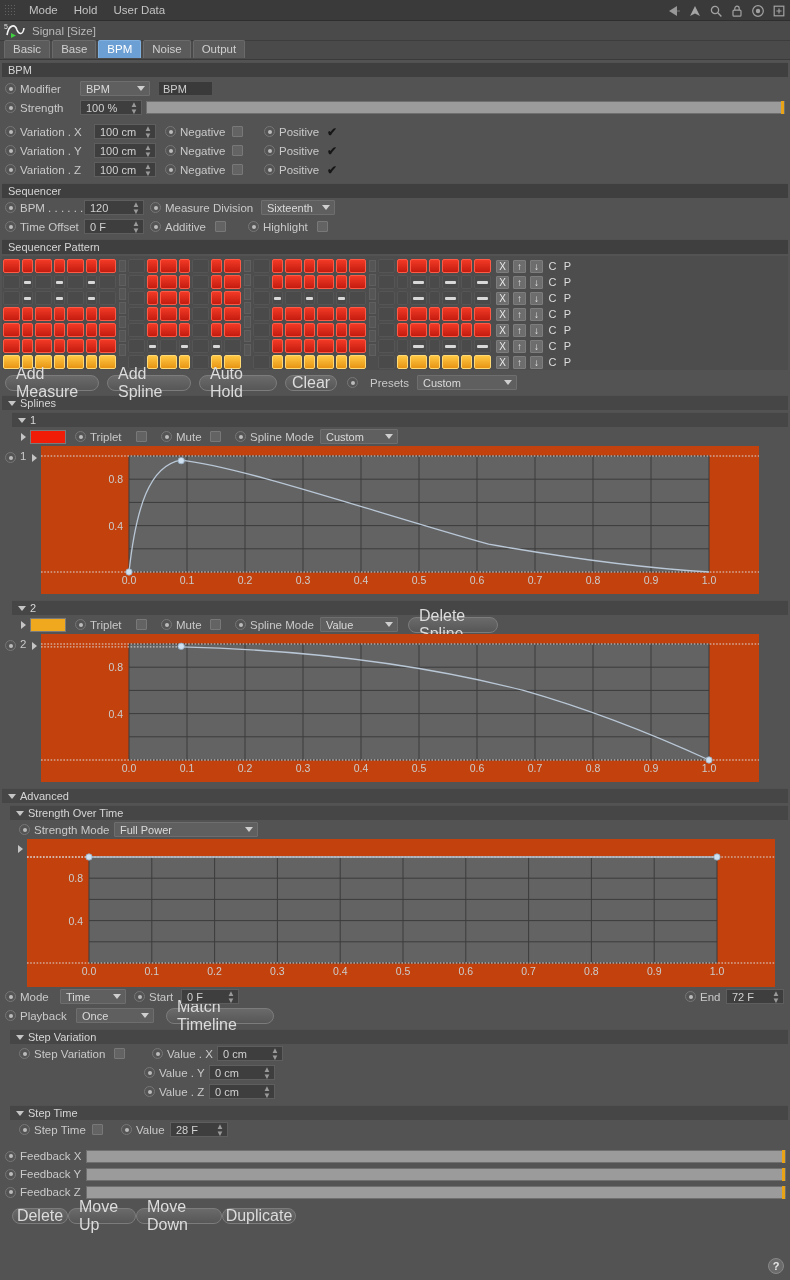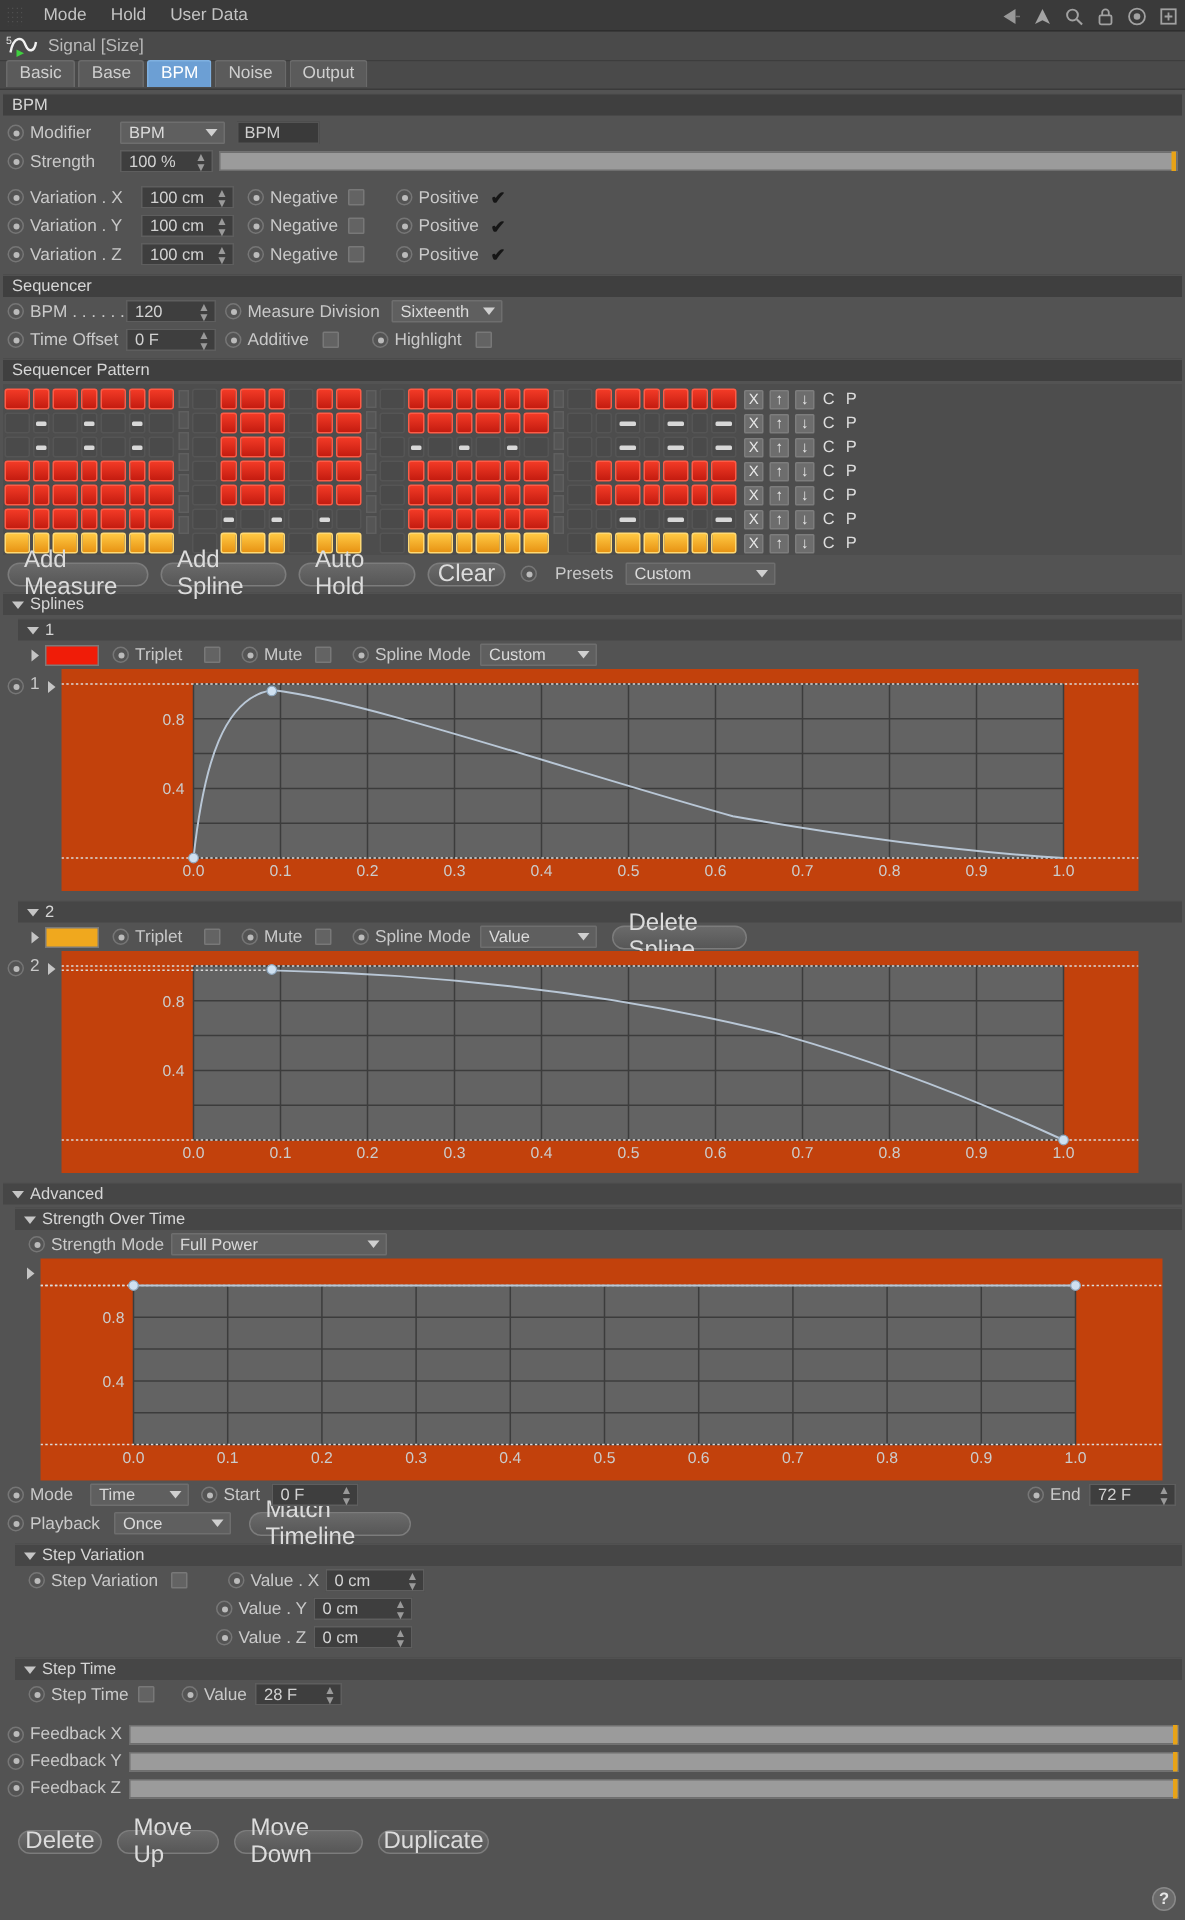--- a/index.html
+++ b/index.html
@@ -1014,21 +1014,21 @@
     </div>
     <div class="feedrow">
       <span class="dot"></span>
       <span class="lbl" style="width:66px">Feedback Z</span>
       <div class="feedbar" style="width:700px">
         <div style="position:absolute;right:0;top:-1px;bottom:-1px;width:3px;background:#e8a317"></div>
       </div>
     </div>
   </div>
 
-  <div class="row" style="margin-top:17px; gap:10px; padding-left:12px">
+  <div class="row" style="margin-top:5px; padding-left:12px">
     <div class="btn" style="width:56px">Delete</div>
     <div class="btn" style="width:68px">Move Up</div>
     <div class="btn" style="width:86px">Move Down</div>
     <div class="btn" style="width:74px">Duplicate</div>
   </div>
 
   <div class="helpicon">?</div>
 </div>
 
 </body></html>

